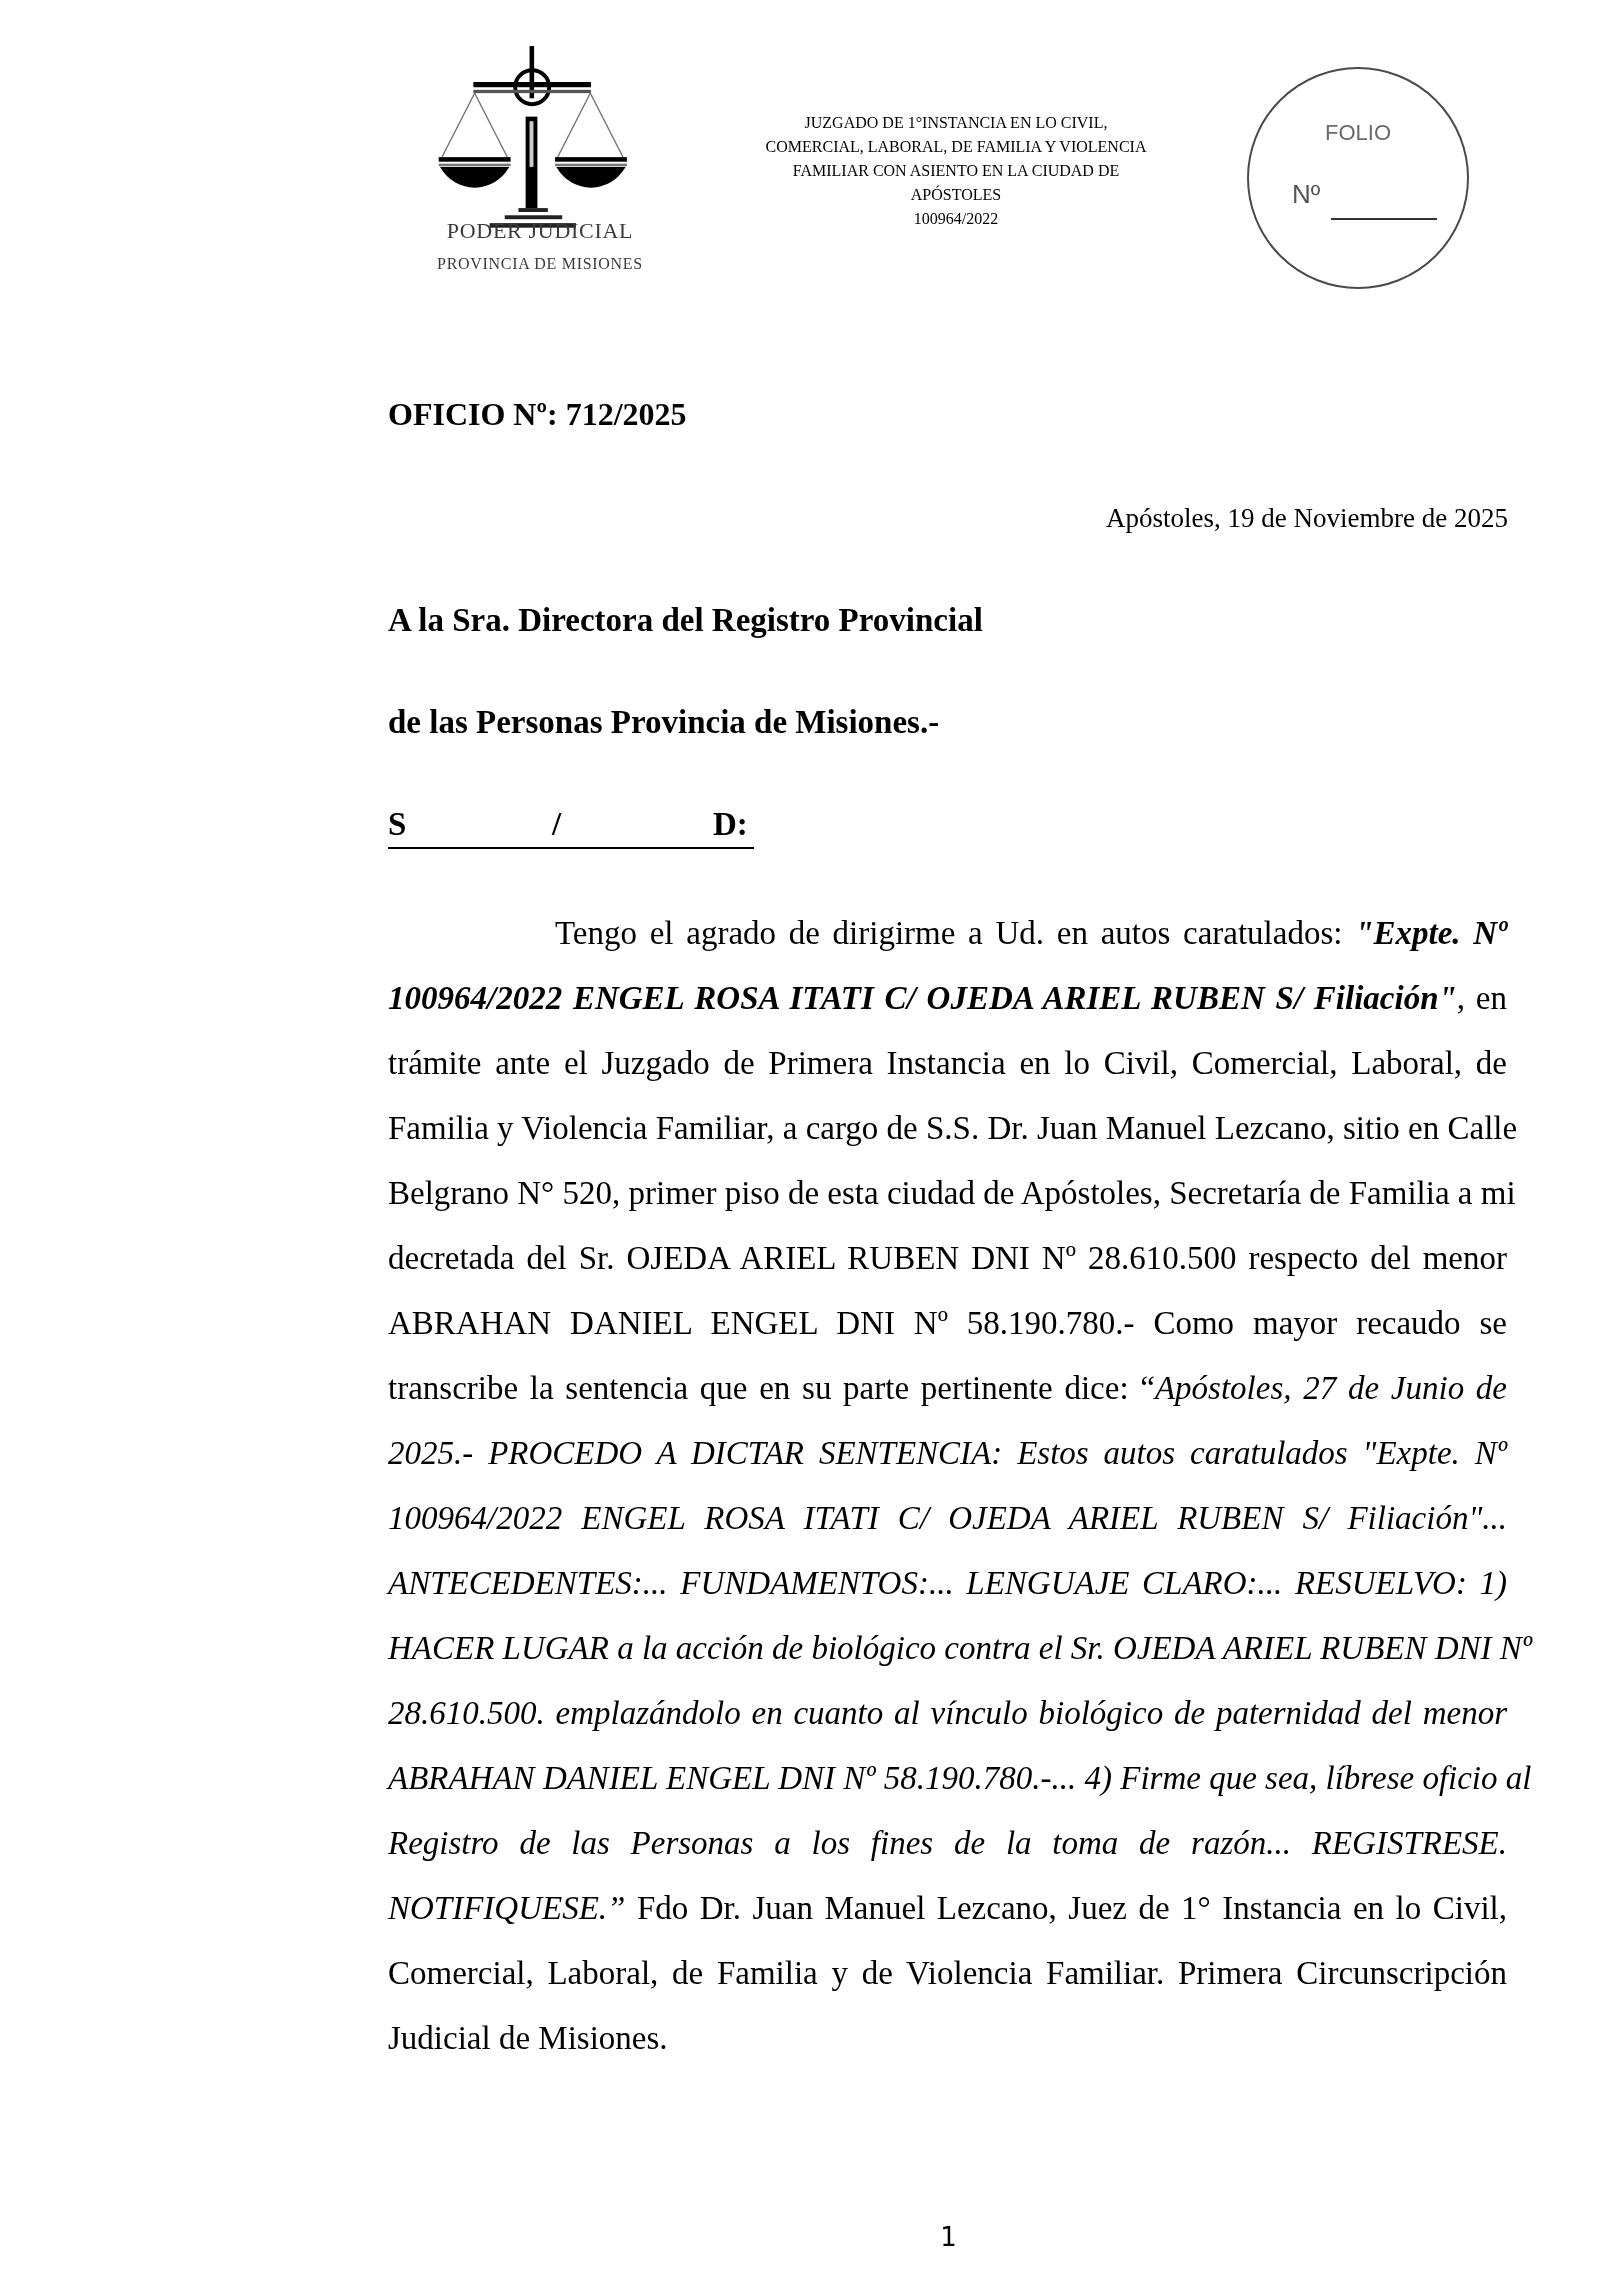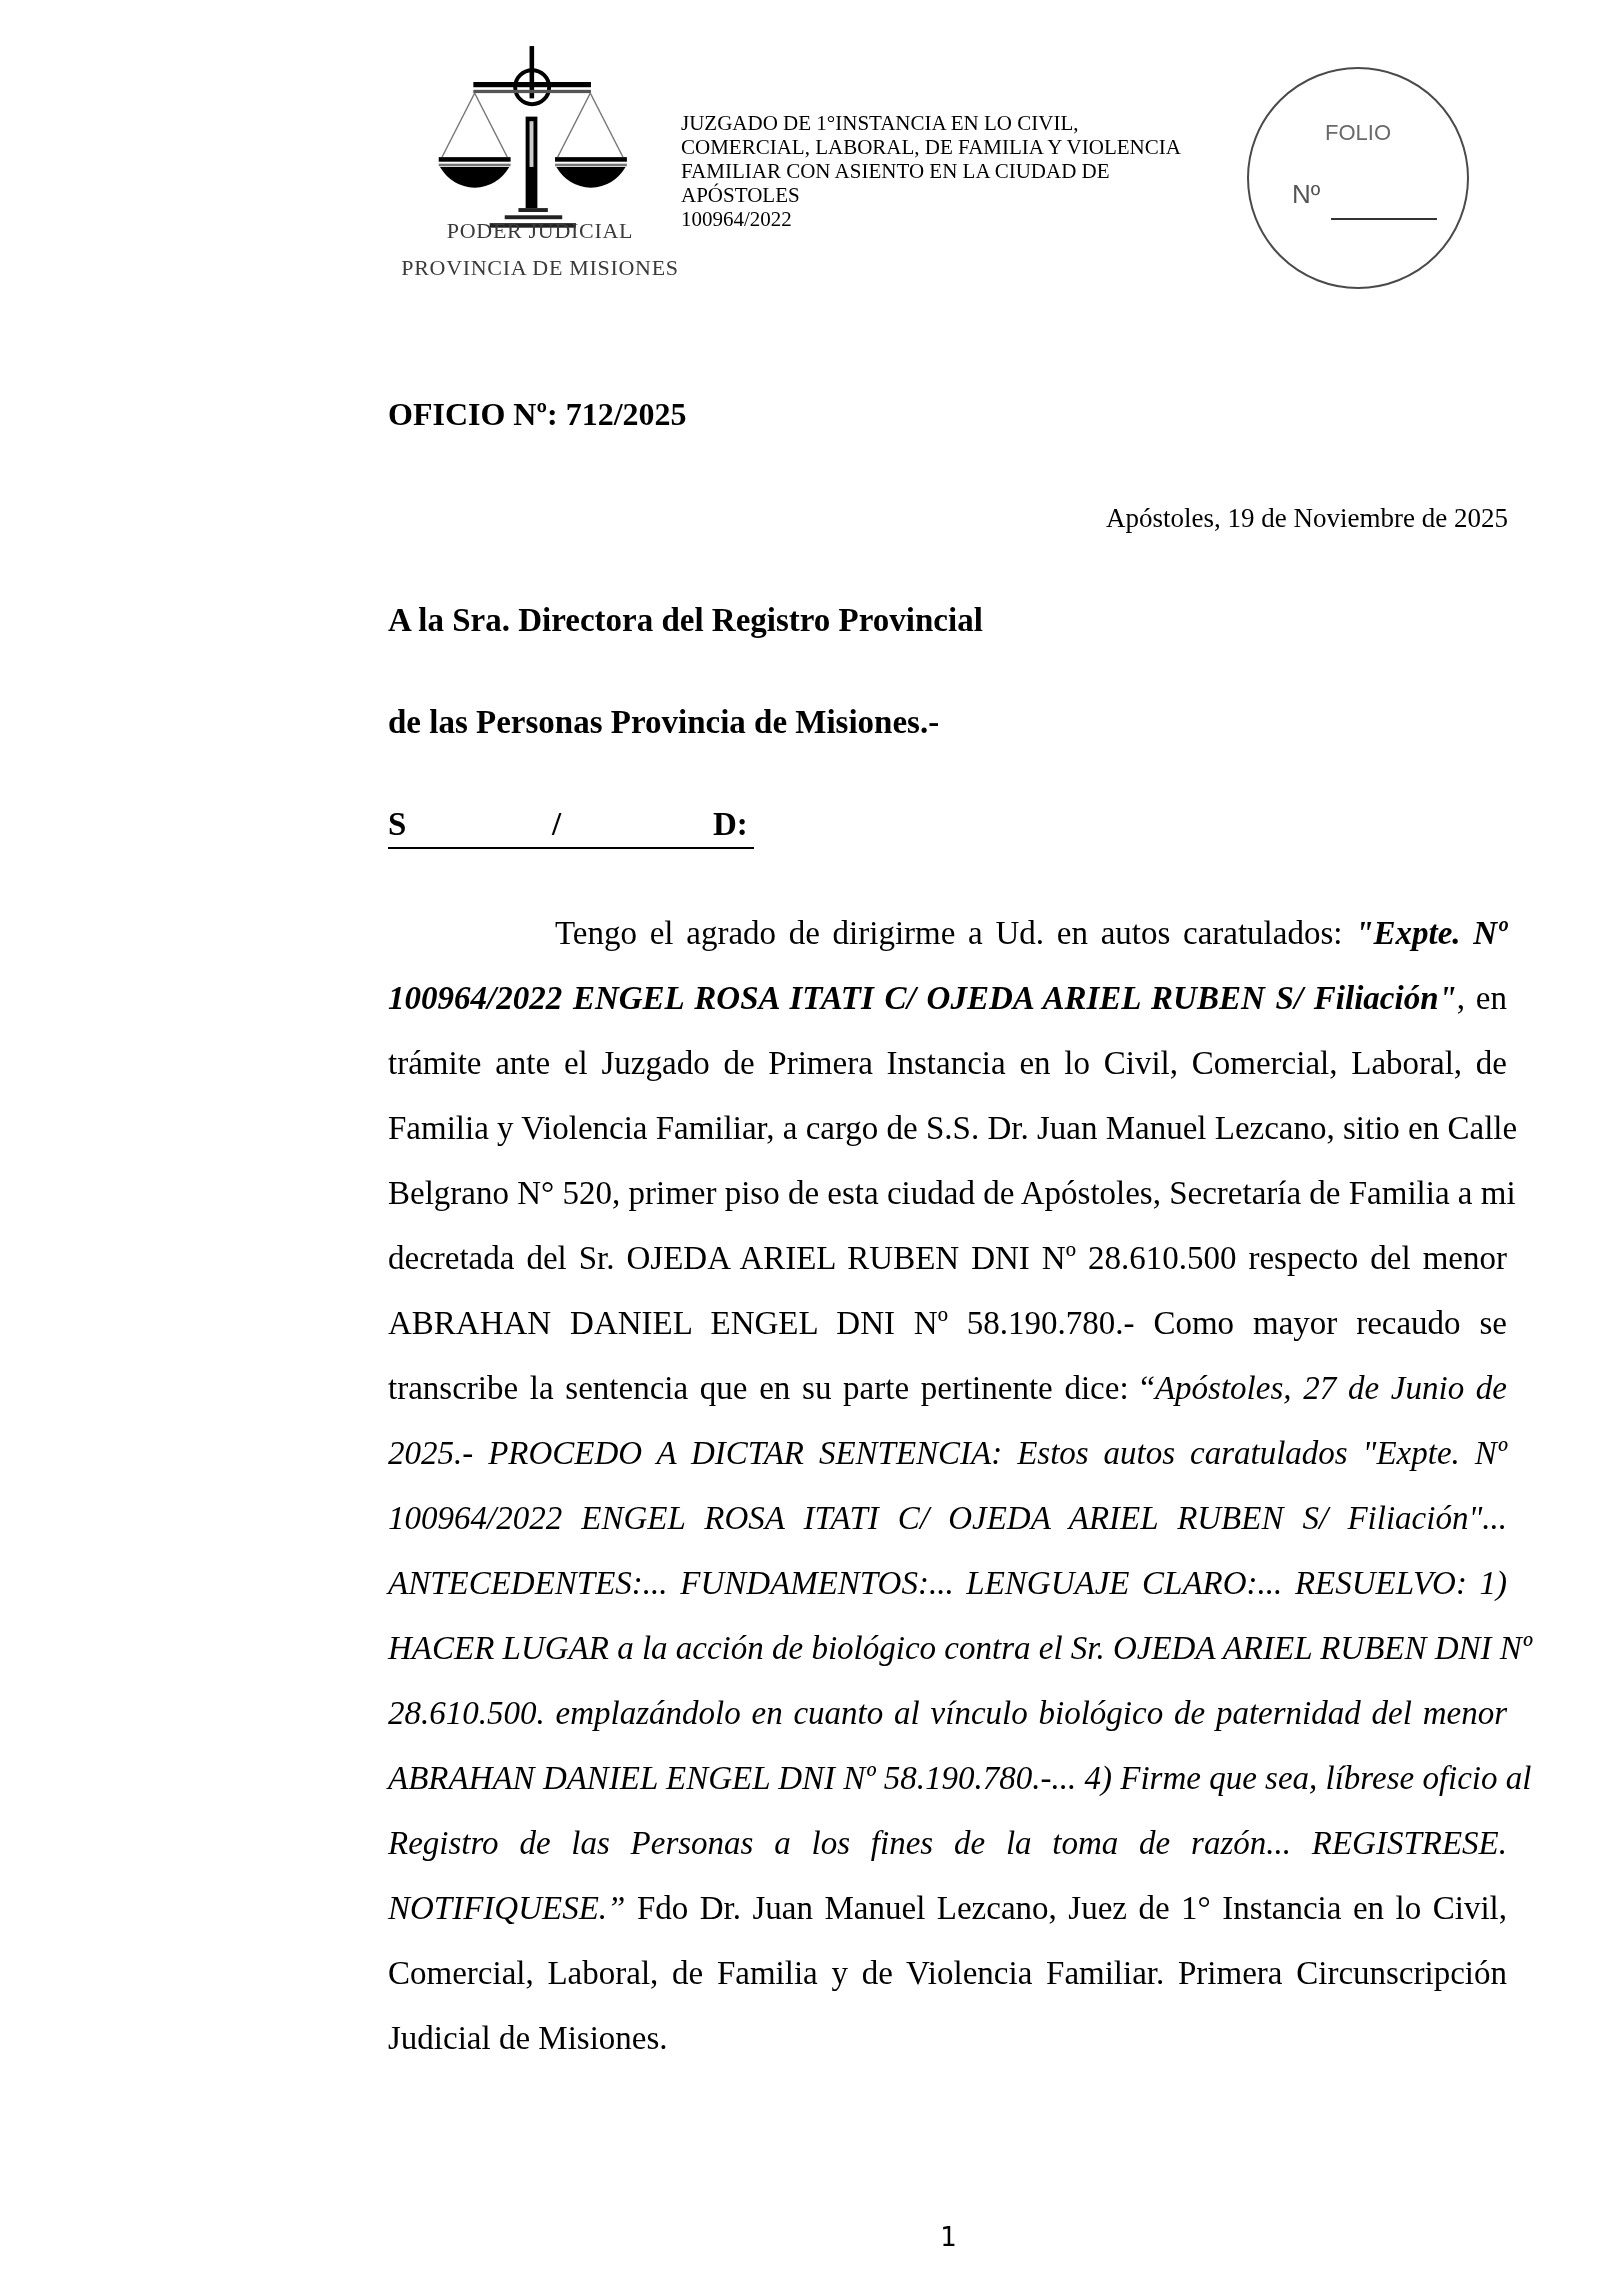--- a/index.html
+++ b/index.html
@@ -4,24 +4,24 @@
 <style>
   html, body { margin: 0; padding: 0; background: #ffffff; }
   body { width: 1623px; height: 2295px; position: relative; overflow: hidden;
          font-family: "Liberation Serif", "DejaVu Serif", serif; color: #000; }
   .abs { position: absolute; }
   
   .logo { left: 393px; top: 33px; width: 294px; height: 262px; }
   .logo-text { position: absolute; left: 0; width: 294px; text-align: center;
                font-family: "Liberation Serif", serif; color: #3a3a3a; letter-spacing: 0.7px; }
   .logo-t1 { top: 185px; font-size: 22px; }
-  .logo-t2 { top: 222px; font-size: 22px; }
+  .logo-t2 { top: 222px; font-size: 16px; }
   
-  .court { left: 681px; top: 111px; width: 550px; text-align: left;
-           font-size: 21px; line-height: 24px; }
+  .court { left: 681px; top: 111px; width: 550px; text-align: center;
+           font-size: 16px; line-height: 24px; }
   .court div { white-space: nowrap; }
   
   .folio { left: 1247px; top: 67px; width: 222px; height: 222px; border-radius: 50%;
            border: 2.6px solid #4a4a4a; box-sizing: border-box; }
   .folio-title { position: absolute; left: 0; width: 100%; top: 51px; text-align: center;
                  font-family: "Liberation Sans", sans-serif; font-size: 22px; color: #6a6a6a; }
   .folio-no { position: absolute; left: 43px; top: 110px; font-family: "Liberation Sans", sans-serif;
               font-size: 26px; color: #555; }
   .folio-line { position: absolute; left: 82px; top: 149px; width: 106px; height: 2px; background: #333; }
   

